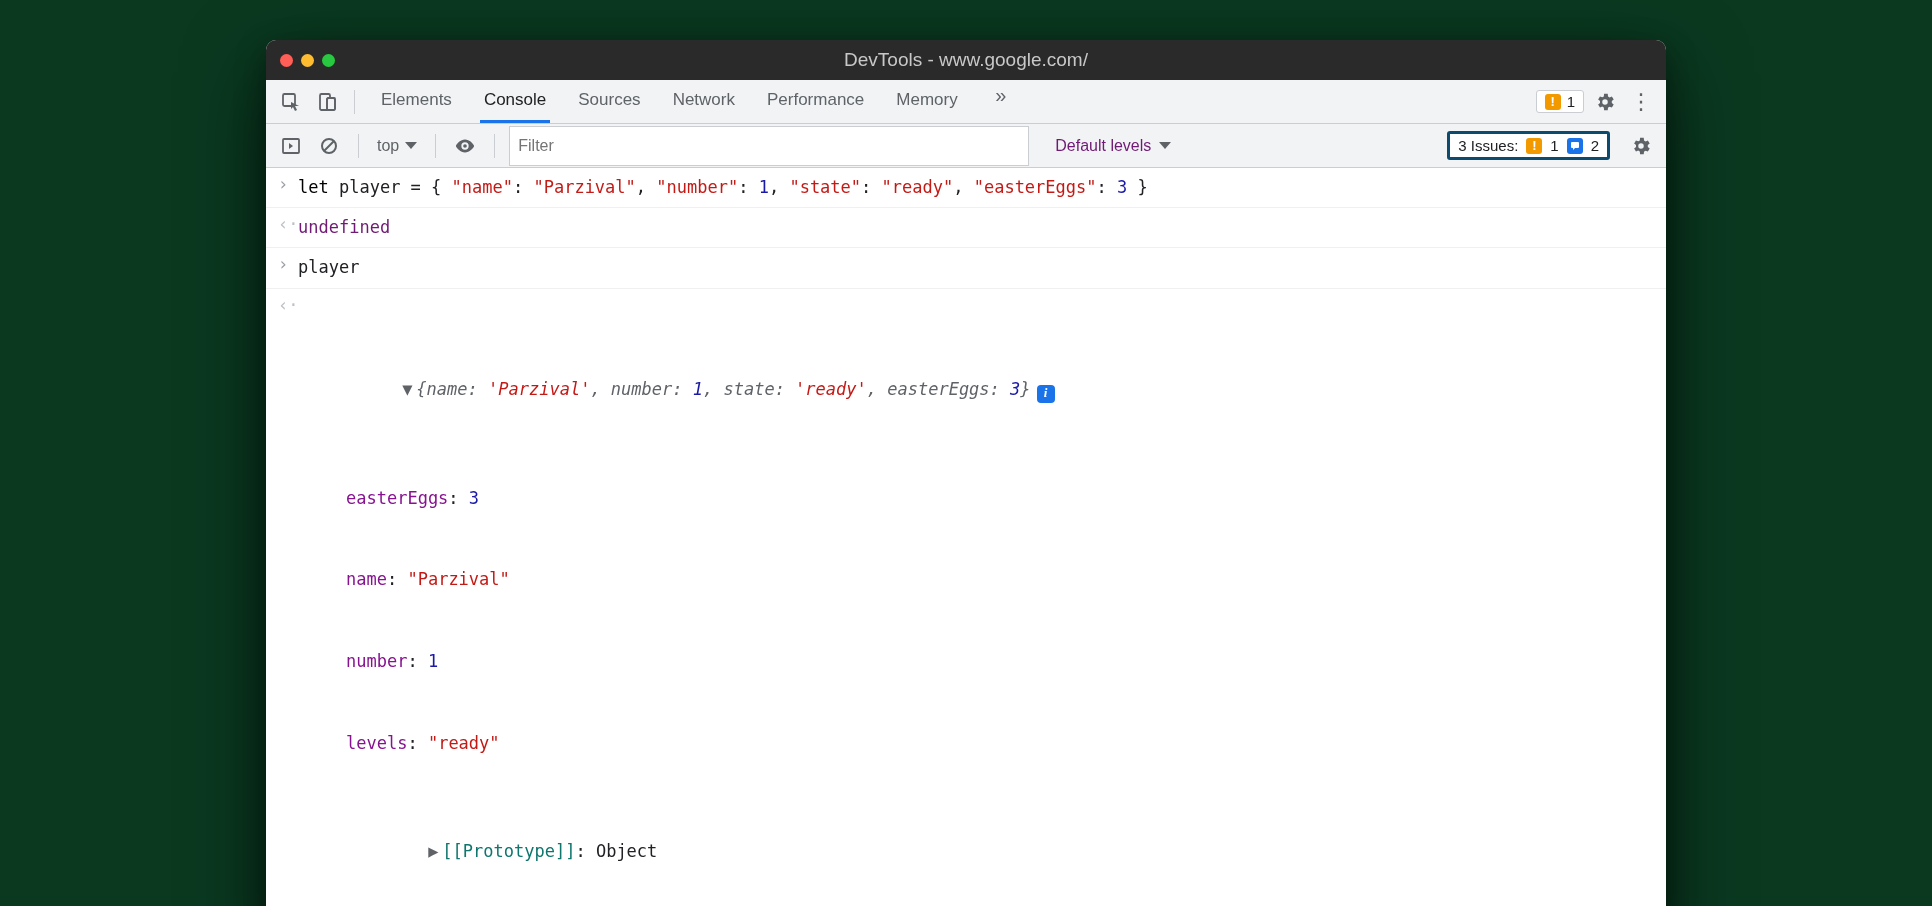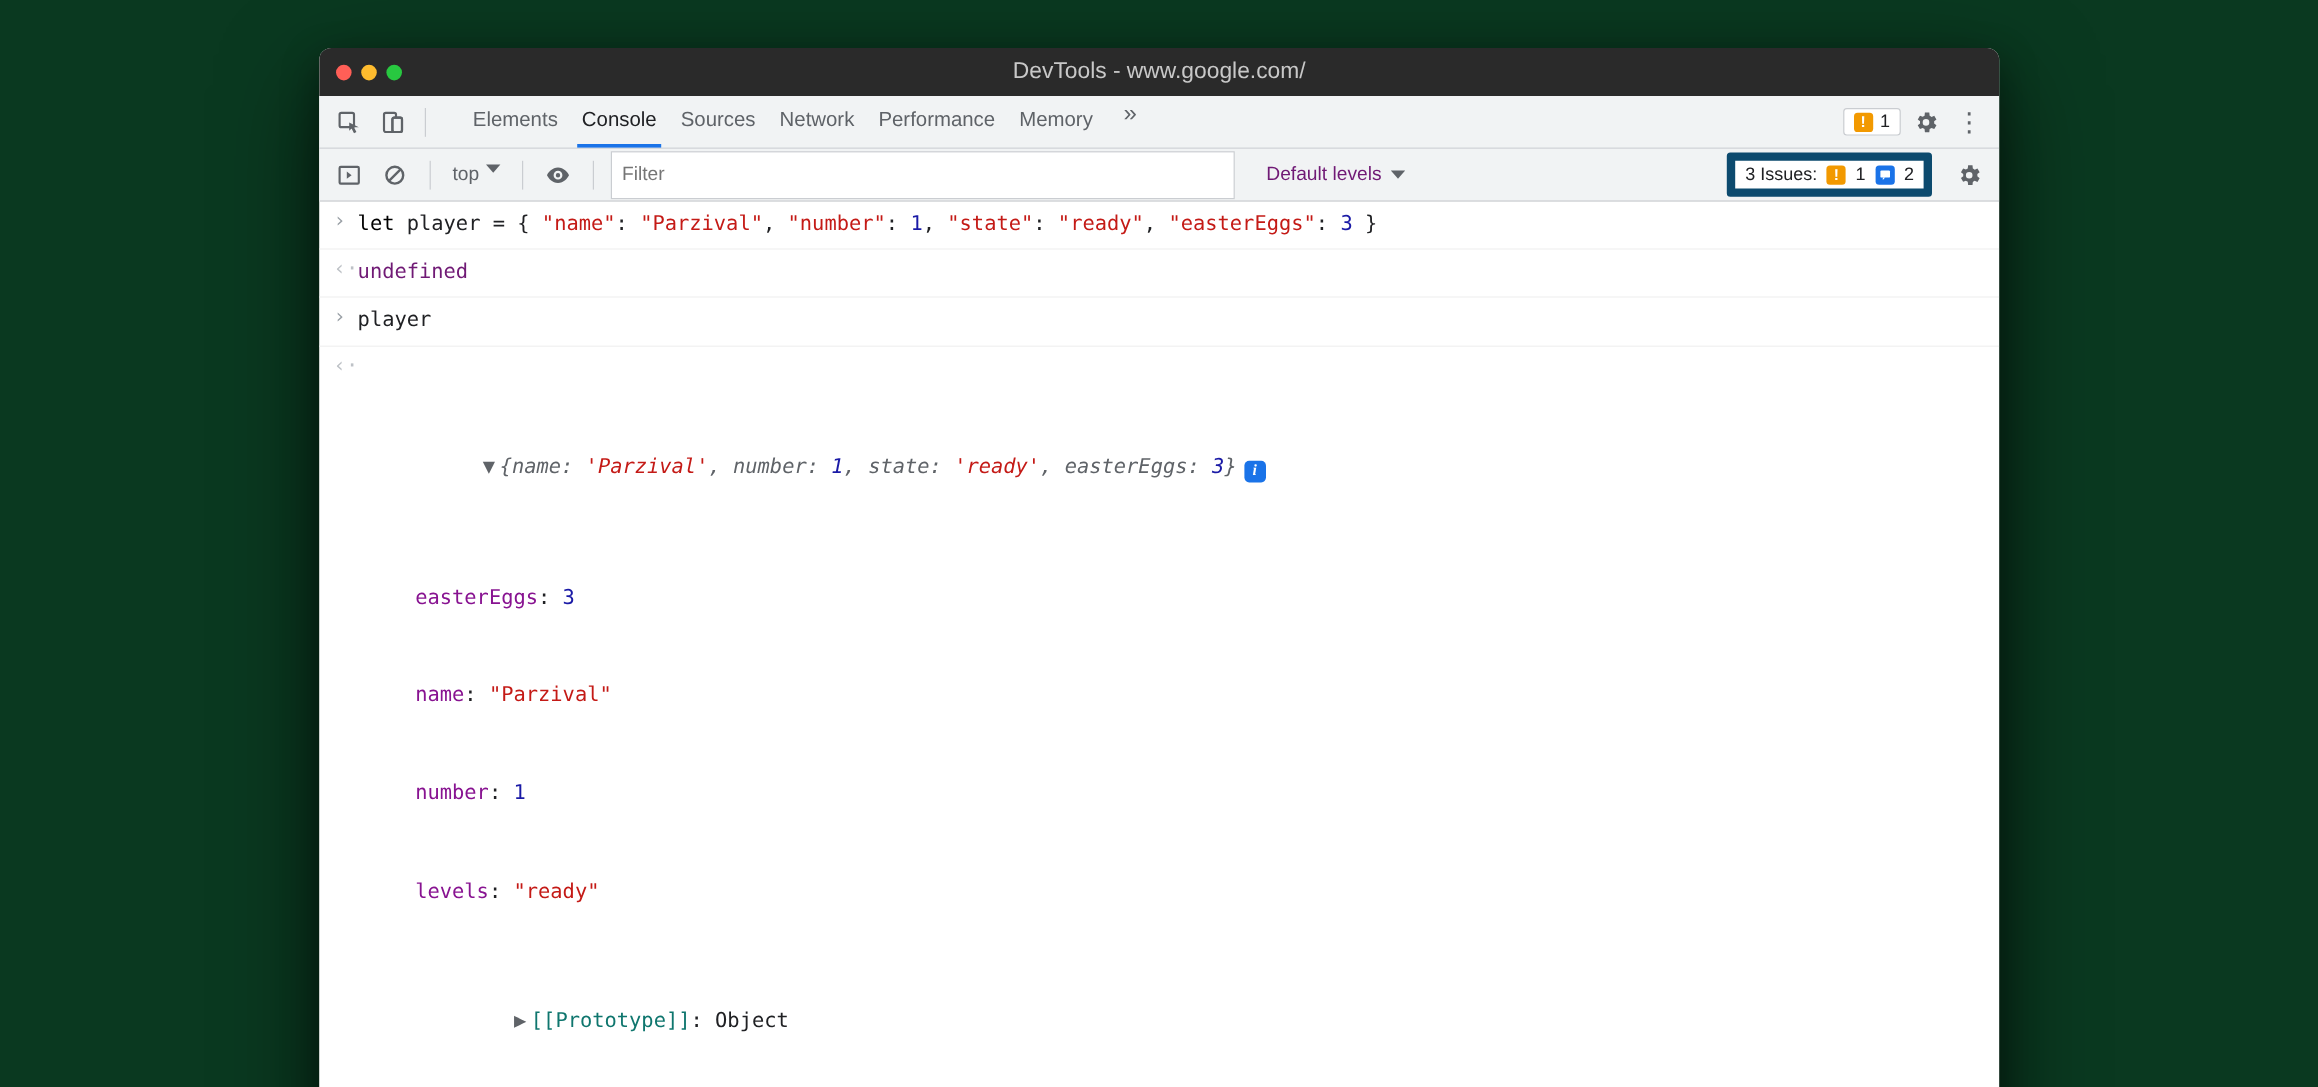--- a/index.html
+++ b/index.html
@@ -36,21 +36,21 @@
   
   .toolbar1 {
     background:#f1f3f4; border-bottom:1px solid #cacdd1;
     display:flex; align-items:center; height:44px; padding:0 10px; gap:6px;
   }
   .icon-btn {
     width:30px; height:30px; display:flex; align-items:center; justify-content:center;
     color:#5f6368; cursor:pointer; border-radius:2px;
   }
   .vrule { width:1px; height:24px; background:#cacdd1; margin:0 6px; }
-  .tabs { display:flex; align-items:stretch; height:100%; gap:12px; margin-left:23px;justify-content:space-between; }
+  .tabs { display:flex; align-items:stretch; height:100%; gap:24px; margin-left:10px;justify-content:space-between; }
   .tab {
     display:flex; align-items:center; color:#5f6368; font-size:17px; cursor:pointer;
     padding:0 4px; border-bottom:3px solid transparent;
   }
   .tab.active { color:#202124; border-bottom-color:#1a73e8; }
   .spacer { flex:1; }
   .badge-warn {
     background:#fff; border:1px solid #cacdd1; border-radius:3px; padding:2px 8px;
     display:flex; align-items:center; gap:6px; font-size:15px; color:#202124;
   }
@@ -60,36 +60,36 @@
     display:inline-flex; align-items:center; justify-content:center; font-size:13px; font-weight:bold;}
   .i-round { width:18px; height:18px; border-radius:4px; background:#1a73e8; color:#fff;
     display:inline-flex; align-items:center; justify-content:center; font-style:italic;
     font-family: Georgia, serif; font-size:13px; font-weight:bold; margin-left:6px; vertical-align:-2px;}
   
   .toolbar2 {
     background:#f1f3f4; border-bottom:1px solid #cacdd1;
     display:flex; align-items:center; height:44px; padding:0 10px; gap:8px;
   }
   .dropdown {
-    display:flex; gap:6px; color:#5f6368; font-size:16px;
+    display:flex; align-items:center; gap:6px; color:#5f6368; font-size:16px;
     padding:0 4px; cursor:pointer;
   }
   .tri-down {
     width:0; height:0; border-left:6px solid transparent; border-right:6px solid transparent;
     border-top:7px solid #5f6368;
   }
   .filter-input {
     flex:0 0 520px; height:40px; border:1px solid #cacdd1; background:#fff;
     font-size:16px; color:#5f6368; padding:2px 8px;
   }
   .level-dd {
     display:flex; align-items:center; gap:8px; color:#701a75; font-size:16px; cursor:pointer;
   }
   .issues-btn {
-    border:7px solid #0c4a6e; background:#fff; border-radius:3px; padding:3px 8px;
+    border:3px solid #0c4a6e; background:#fff; border-radius:3px; padding:3px 8px;
     display:flex; align-items:center; gap:8px; font-size:15px; color:#202124;
   }
   
   .console {
     font-family: "SF Mono", Menlo, Consolas, monospace;
     font-size:17px; color:#202124;
   }
   .row {
     display:flex; align-items:flex-start; padding:6px 12px;
     border-bottom:1px solid #f0f0f0;

